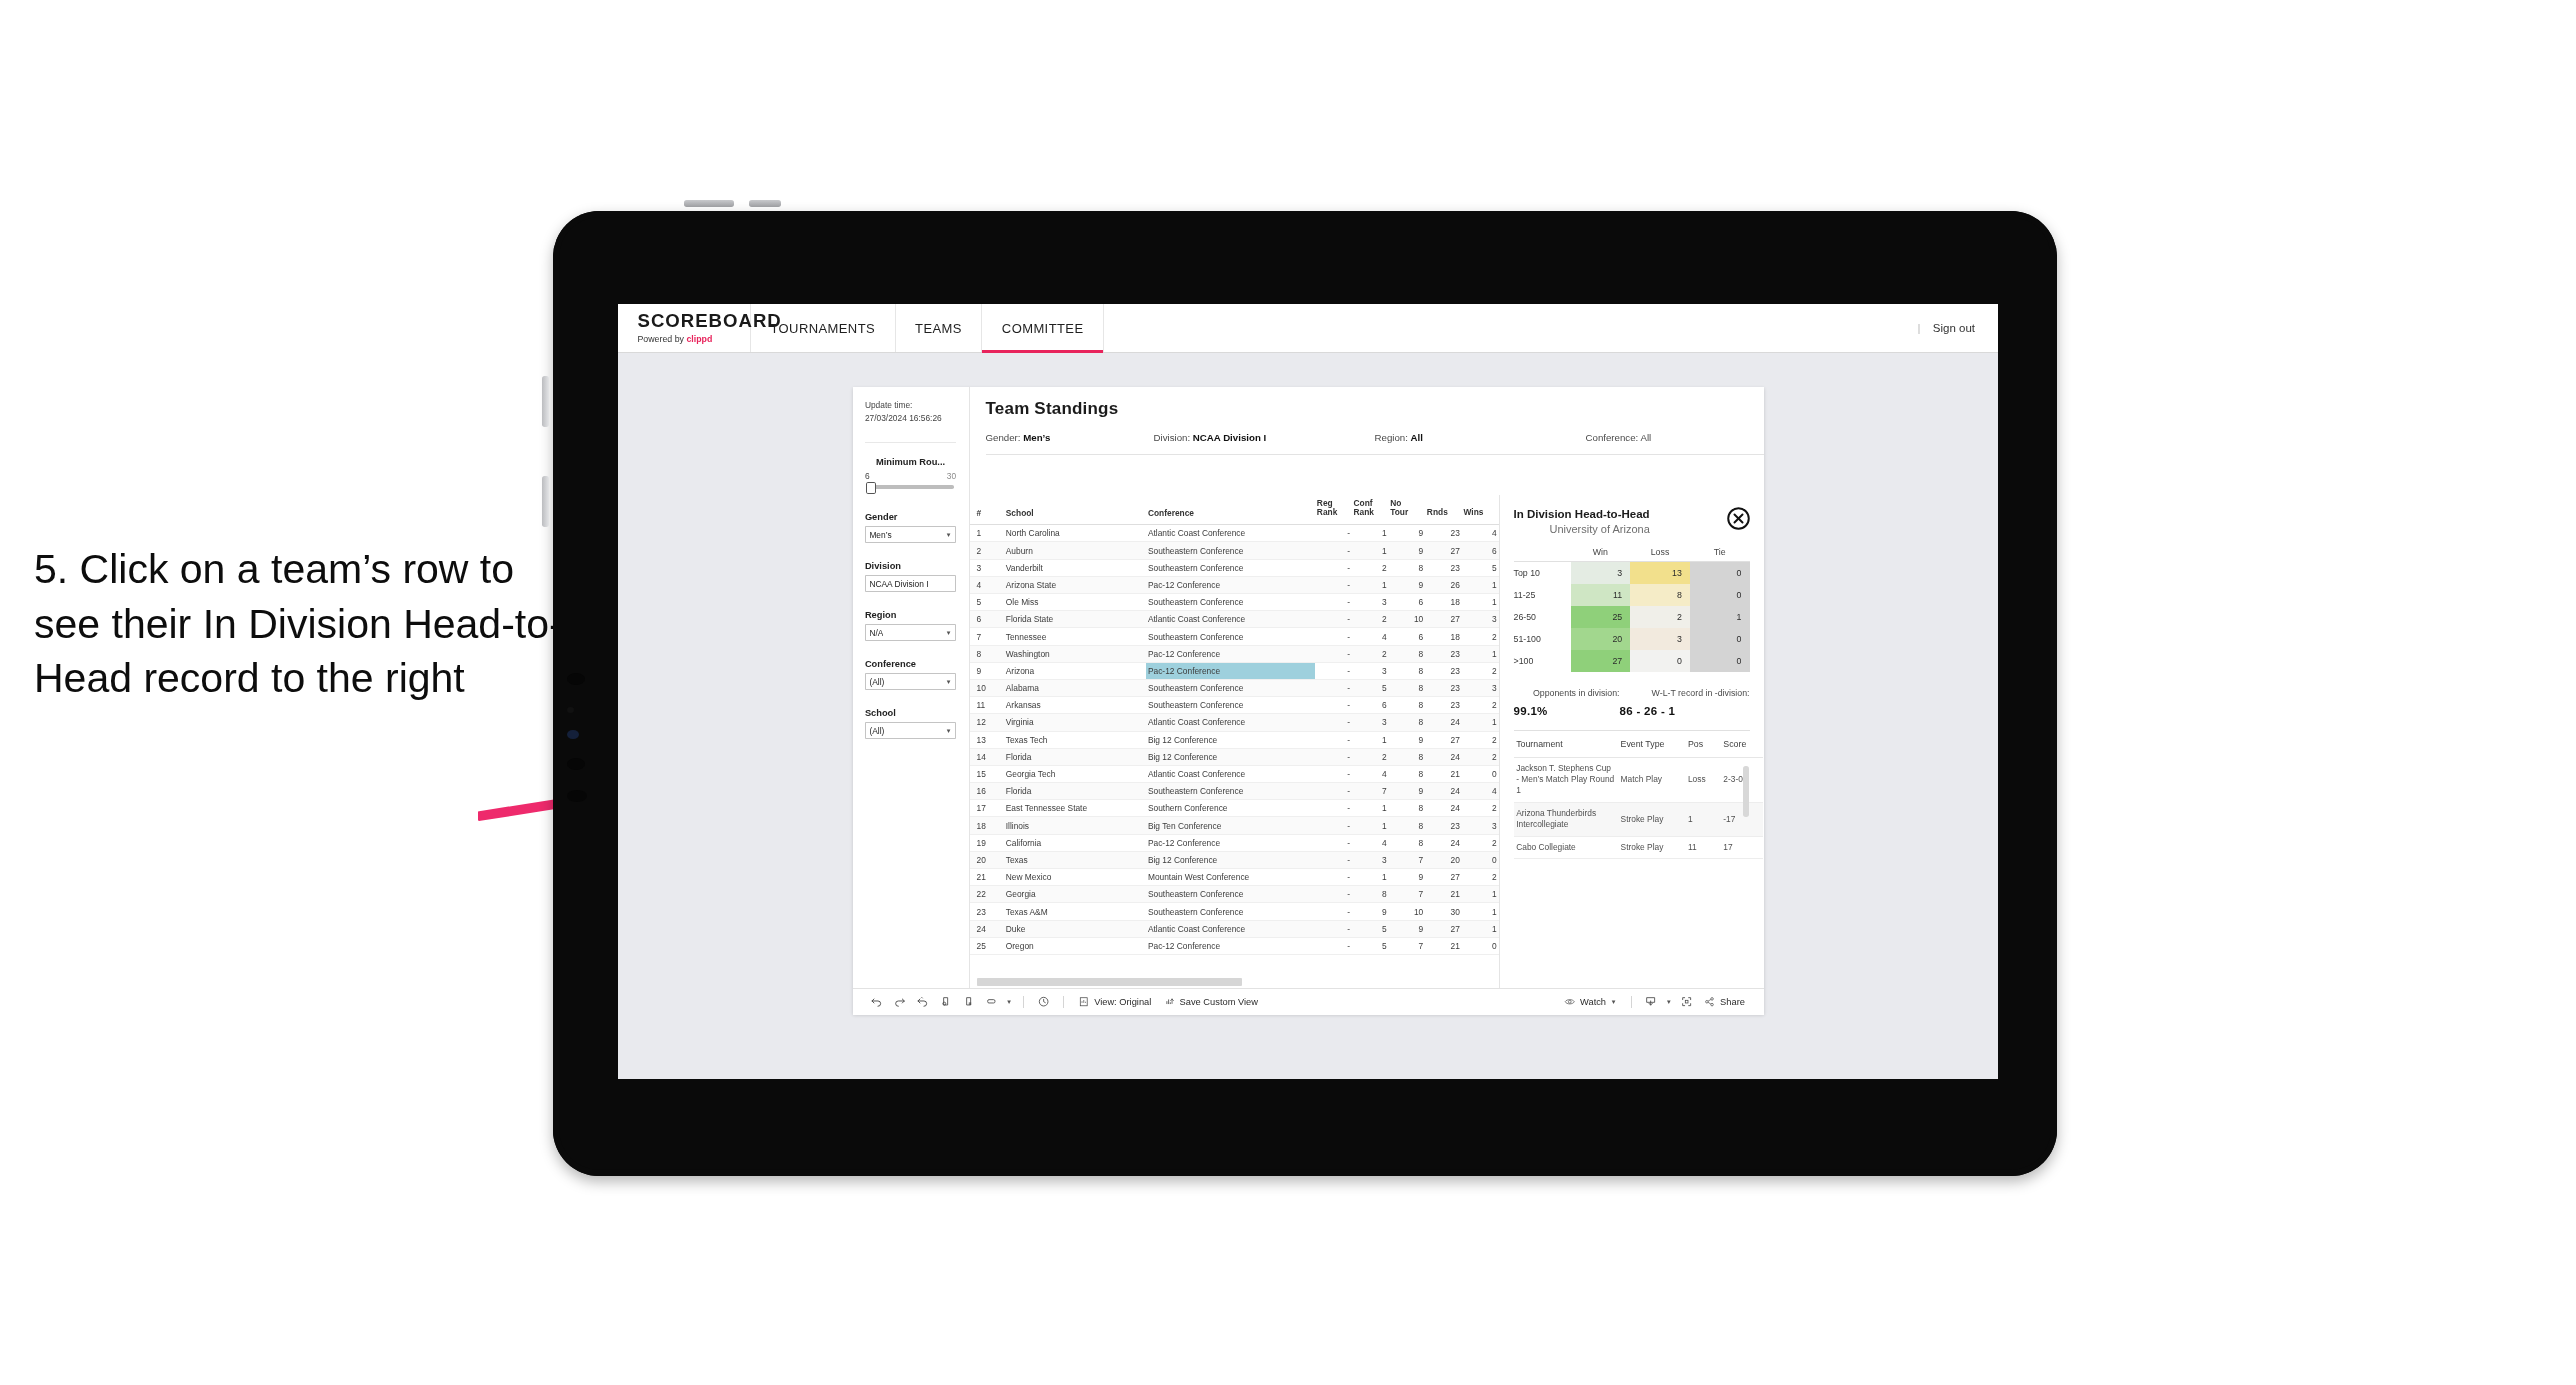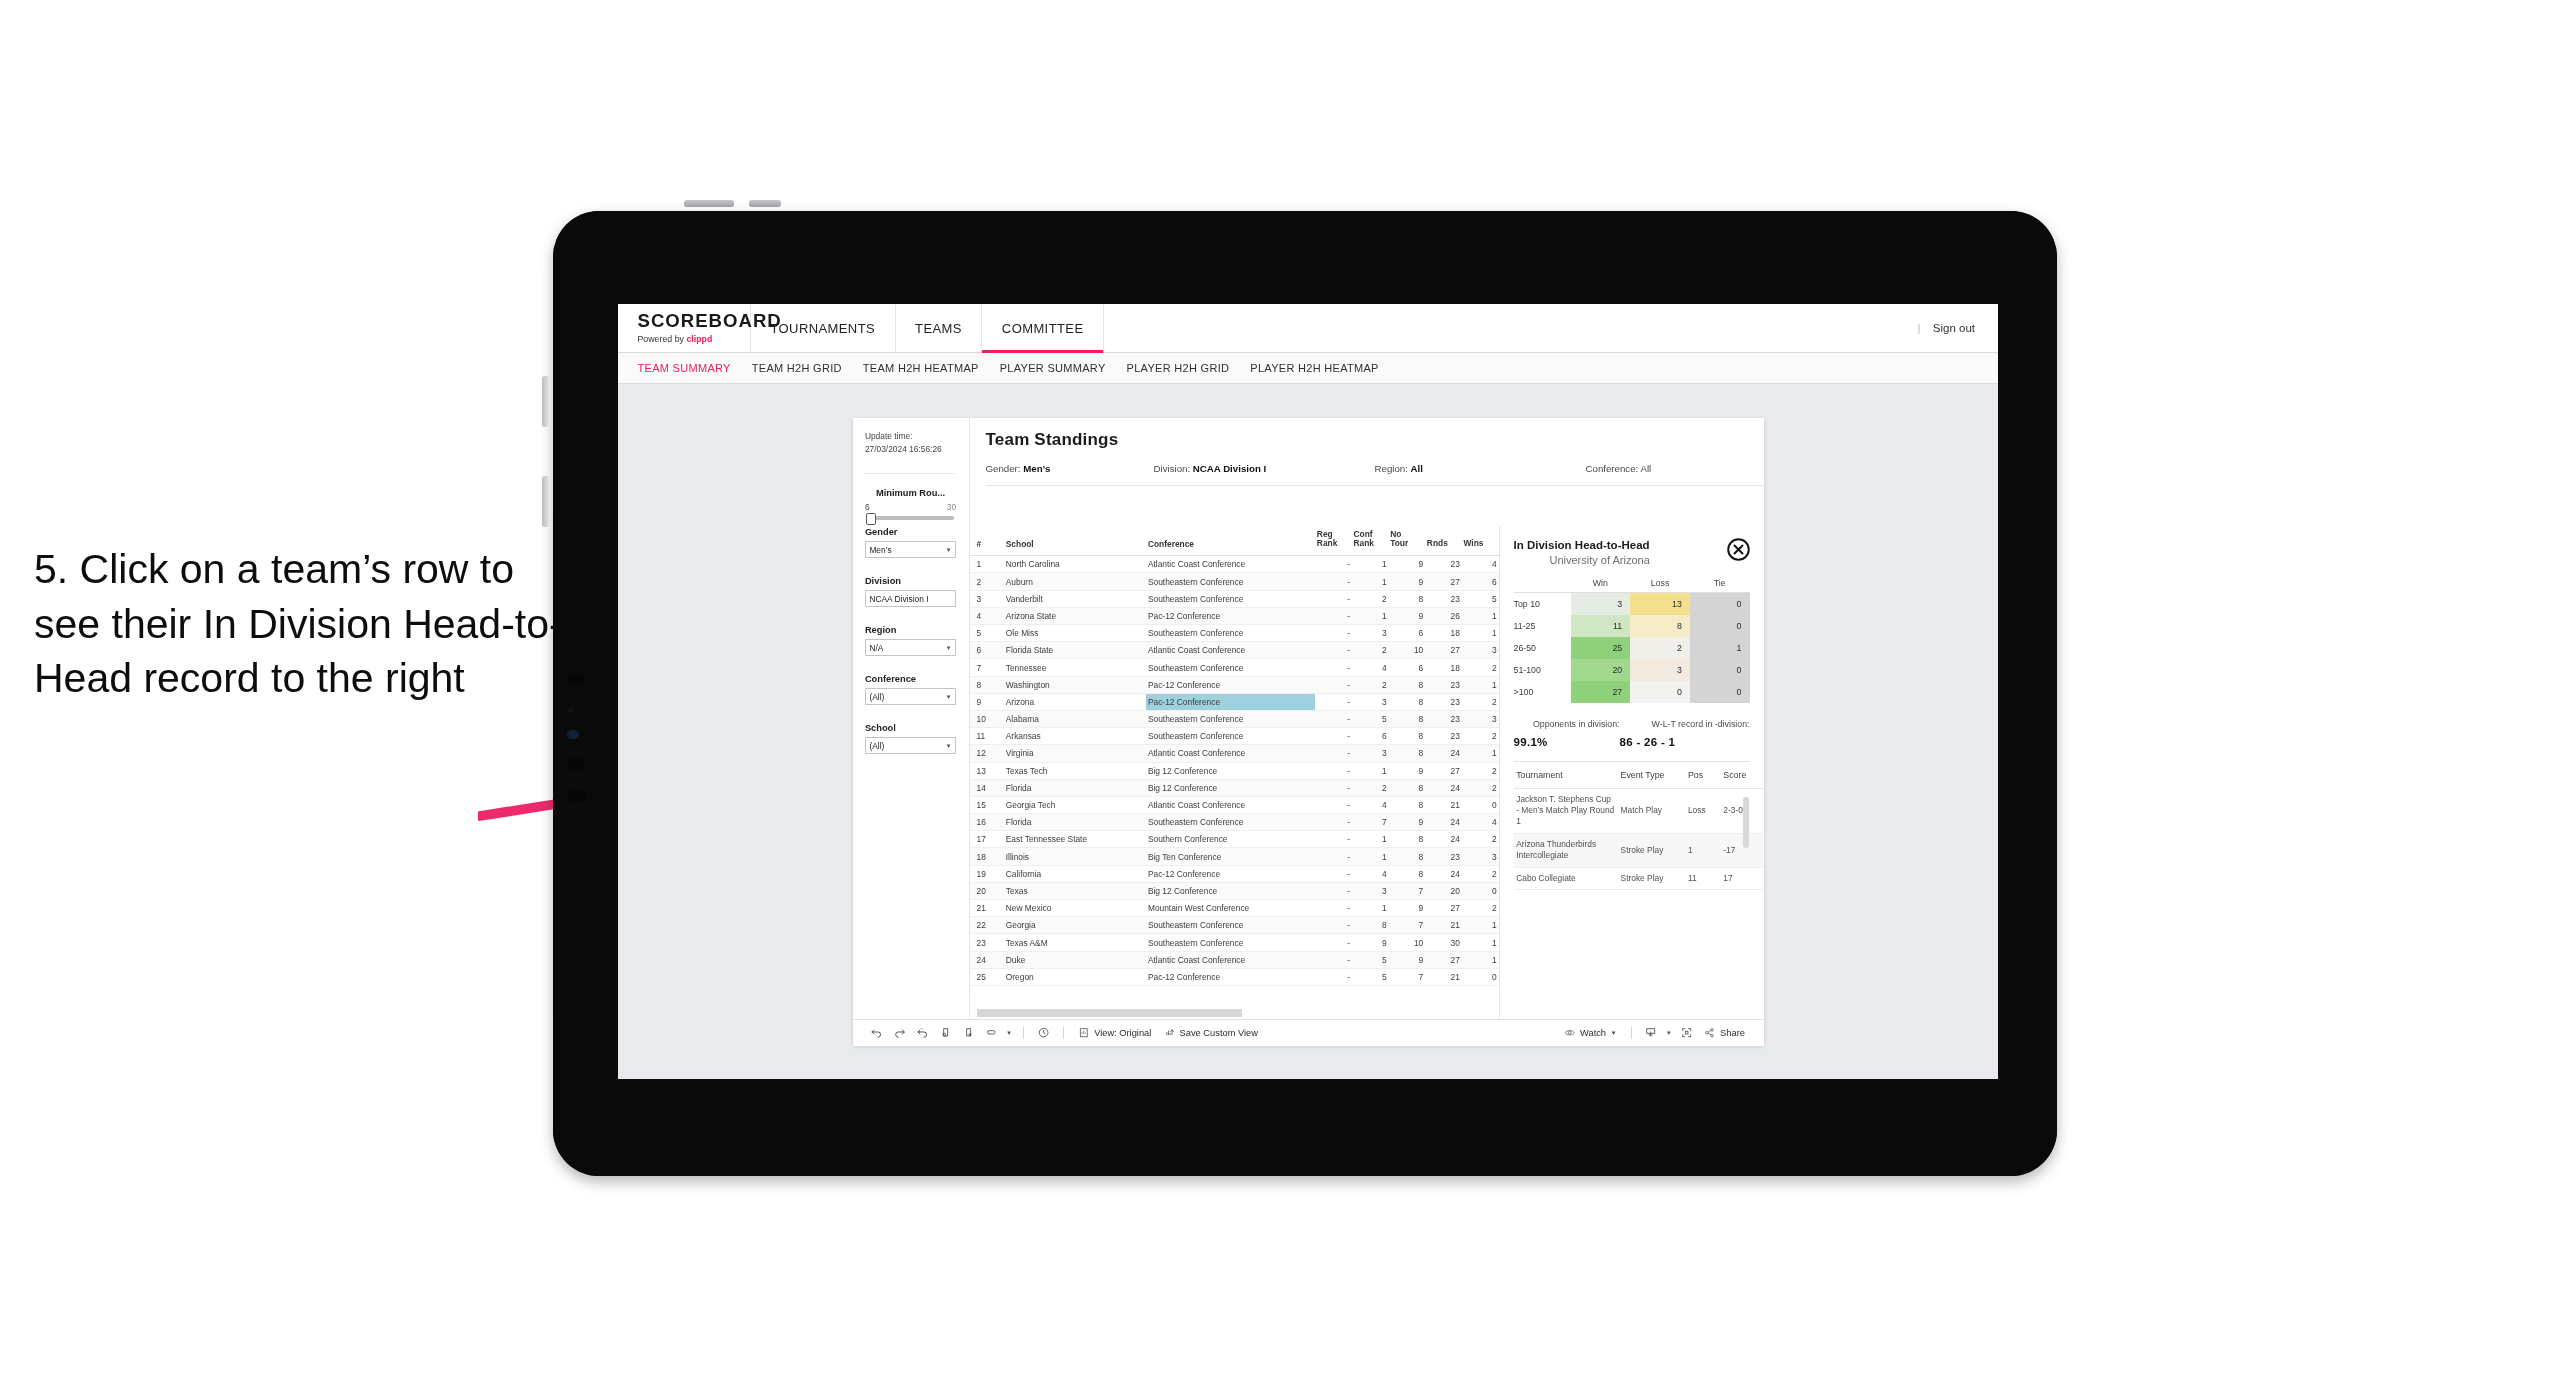--- a/index.html
+++ b/index.html
@@ -69,21 +69,21 @@
     padding:12.4px 12.4px 0 12.4px;flex-shrink:0;}
   #updt{font-size:8.4px;color:#444;line-height:1.5;}
   #rail hr{border:none;border-top:0.9px solid #e8e8e8;margin:17.7px 0 14px 0;}
   .fgrp{margin-bottom:17.7px;}
   .flabel{font-size:9.3px;font-weight:bold;color:#222;margin-bottom:4.4px;}
   .fselect{height:15px;border:0.9px solid #c4c4c4;background:#fff;border-radius:0.9px;
     display:flex;align-items:center;padding:0 3.5px;font-size:8.4px;color:#222;
     justify-content:space-between;cursor:pointer;}
   .fselect .cv{white-space:nowrap;overflow:hidden;}
   .caret{font-size:6.2px;color:#555;margin-left:2.7px;}
-  #slidergrp{margin-bottom:7px;}
+  #slidergrp{margin-bottom:23px;}
   #slidertitle{font-size:9.3px;font-weight:bold;color:#222;text-align:center;margin-bottom:3.5px;}
   #sliderends{display:flex;justify-content:space-between;font-size:8.4px;color:#444;margin-bottom:4.4px;}
   #sliderends .mx{color:#8c8c8c;}
   #slidertrack{height:3.5px;background:#bdbdbd;border-radius:1.8px;position:relative;margin:0 1.8px;}
   #sliderknob{position:absolute;left:-0.9px;top:-3.5px;width:8px;height:10.6px;background:#fff;
     border:1.2px solid #555;border-radius:1.8px;}
 
   
   #main{flex:1;display:flex;flex-direction:column;min-width:0;gap:40px;}
   #mhead{padding:12.4px 0 0 16px;}
@@ -181,28 +181,20 @@
       </div>
       <div class="navitem">TOURNAMENTS</div>
       <div class="navitem">TEAMS</div>
       <div class="navitem active">COMMITTEE</div>
       <div id="signout">
         <span class="bar">|</span>
         <span>Sign out</span>
       </div>
     </div>
 
-    <div id="subnav">
-      <div class="subitem active">TEAM SUMMARY</div>
-      <div class="subitem">TEAM H2H GRID</div>
-      <div class="subitem">TEAM H2H HEATMAP</div>
-      <div class="subitem">PLAYER SUMMARY</div>
-      <div class="subitem">PLAYER H2H GRID</div>
-      <div class="subitem">PLAYER H2H HEATMAP</div>
-    </div>
 
     <div id="workspace">
       <div id="card">
         <div id="cardbody">
 
           <div id="rail">
             <div id="updt">
               <div>Update time:</div>
               <div>27/03/2024 16:56:26</div>
             </div>

